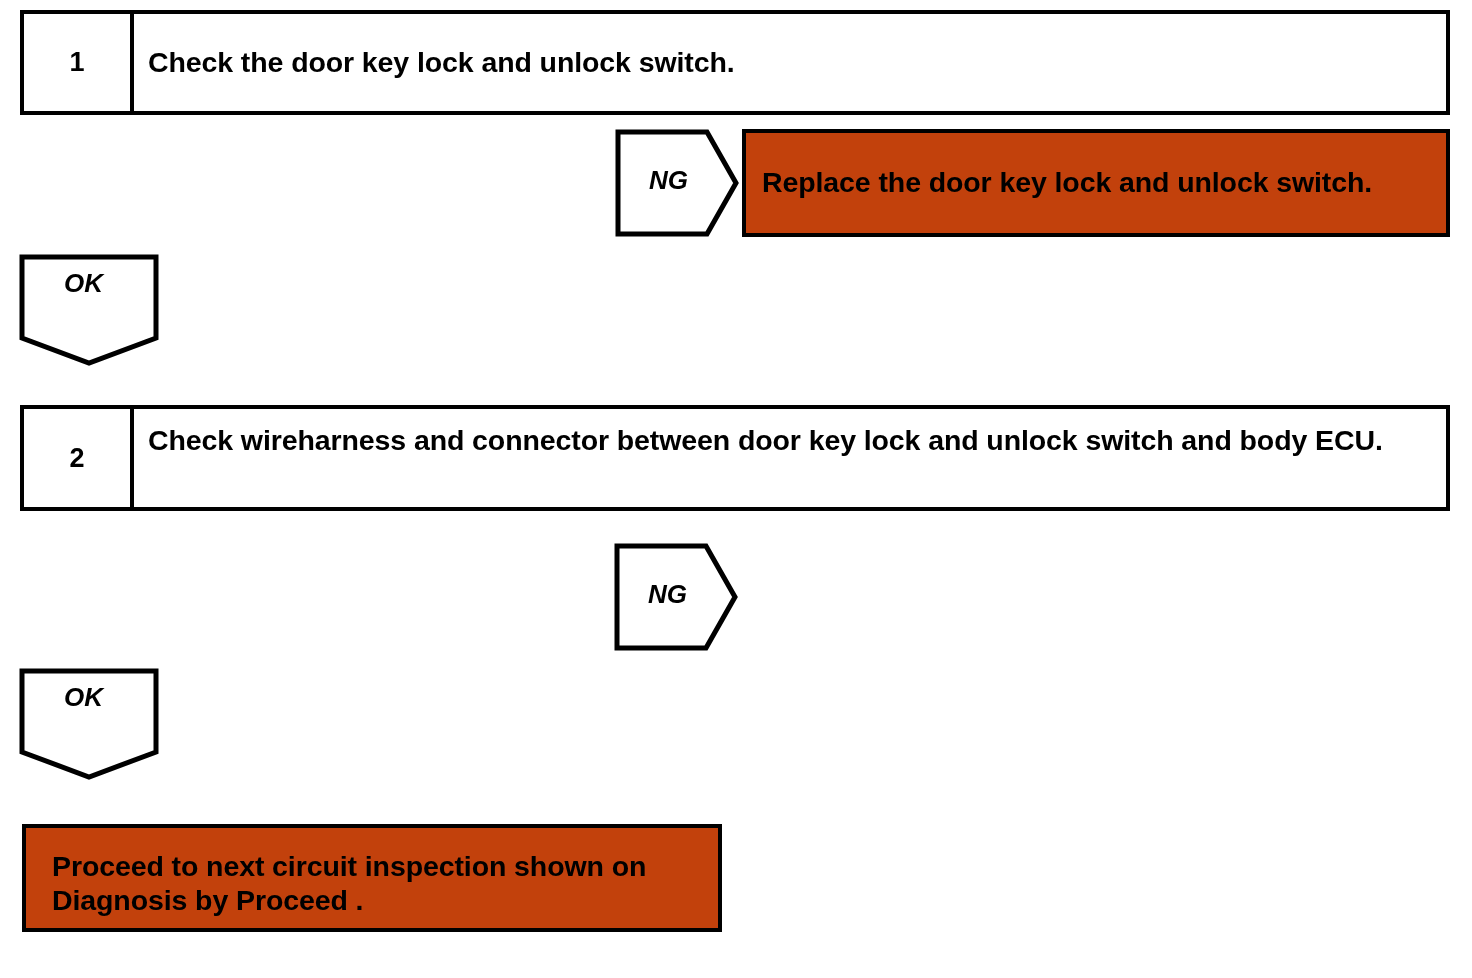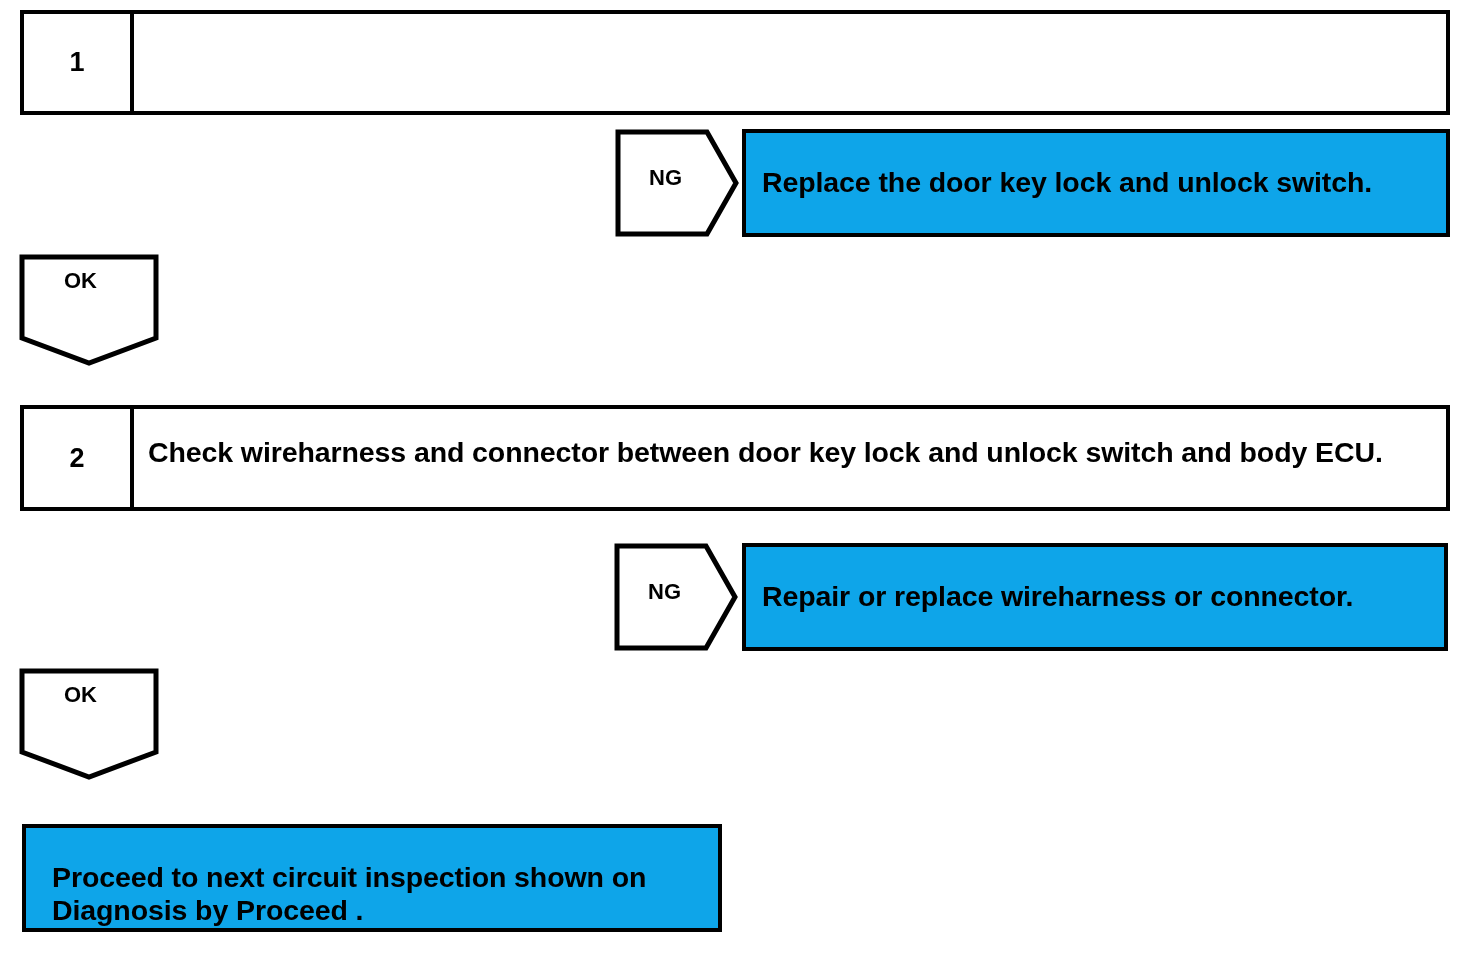--- a/index.html
+++ b/index.html
@@ -56,71 +56,75 @@
     font-weight: bold;
     line-height: 1.18;
     letter-spacing: -0.1px;
   }
 
   
   .result-box {
     position: absolute;
     box-sizing: border-box;
     border: 4px solid #000000;
-    background: #0ea5e9;
+    background: #c2410c;
     display: flex;
     align-items: center;
     padding-left: 16px;
     padding-right: 10px;
   }
   .result-text {
     font-size: 28.5px;
     font-weight: bold;
     line-height: 1.18;
     letter-spacing: -0.1px;
   }
   .result-box.top-align {
-    align-items: flex-end;
+    align-items: center;
     padding-top: 11px;
   }
 
   
   .arrow {
     position: absolute;
   }
   .arrow svg {
     display: block;
     width: 100%;
     height: 100%;
   }
   .arrow-label {
     position: absolute;
-    font-size: 22px;
+    font-size: 26px;
     font-weight: bold;
     line-height: 1;
     pointer-events: none;
+    font-style: italic;
   }
 
   .ng-arrow .arrow-label {
     left: 34px;
     top: 38px;
   }
   .ok-arrow .arrow-label {
     left: 45px;
     top: 16px;
   }
 </style>
 </head>
 <body>
 
 <div id="canvas">
 
   <div class="step-box" style="left:20px; top:10px; width:1430px; height:105px;">
     <div class="step-num-cell">
       <span class="step-num">1</span>
+    </div>
+    <div class="step-text-cell">
+      <span class="step-text">Check the door key lock and unlock switch.</span>
     </div>
   </div>
 
   <div class="arrow ng-arrow" style="left:615px; top:129px; width:124px; height:108px;">
     <svg viewBox="0 0 124 108" preserveAspectRatio="none" aria-hidden="true">
       <polygon points="3,3 92,3 121,54 92,105 3,105" fill="#ffffff" stroke="#000000" stroke-width="5" stroke-linejoin="miter" vector-effect="non-scaling-stroke"></polygon>
     </svg>
     <span class="arrow-label">NG</span>
   </div>
 
@@ -132,35 +136,32 @@
     <svg viewBox="0 0 140 112" preserveAspectRatio="none" aria-hidden="true">
       <polygon points="3,3 137,3 137,84 70,109 3,84" fill="#ffffff" stroke="#000000" stroke-width="5" stroke-linejoin="miter" vector-effect="non-scaling-stroke"></polygon>
     </svg>
     <span class="arrow-label">OK</span>
   </div>
 
   <div class="step-box" style="left:20px; top:405px; width:1430px; height:106px;">
     <div class="step-num-cell">
       <span class="step-num">2</span>
     </div>
-    <div class="step-text-cell" style="align-items:flex-start; padding-top:27px;">
+    <div class="step-text-cell" style="align-items:flex-start; padding-top:15px;">
       <span class="step-text">Check wireharness and connector between door key lock and unlock switch and body ECU.</span>
     </div>
   </div>
 
   <div class="arrow ng-arrow" style="left:614px; top:543px; width:124px; height:108px;">
     <svg viewBox="0 0 124 108" preserveAspectRatio="none" aria-hidden="true">
       <polygon points="3,3 92,3 121,54 92,105 3,105" fill="#ffffff" stroke="#000000" stroke-width="5" stroke-linejoin="miter" vector-effect="non-scaling-stroke"></polygon>
     </svg>
     <span class="arrow-label">NG</span>
   </div>
 
-  <div class="result-box" style="left:742px; top:543px; width:706px; height:108px;">
-    <span class="result-text">Repair or replace wireharness or connector.</span>
-  </div>
 
   <div class="arrow ok-arrow" style="left:19px; top:668px; width:140px; height:112px;">
     <svg viewBox="0 0 140 112" preserveAspectRatio="none" aria-hidden="true">
       <polygon points="3,3 137,3 137,84 70,109 3,84" fill="#ffffff" stroke="#000000" stroke-width="5" stroke-linejoin="miter" vector-effect="non-scaling-stroke"></polygon>
     </svg>
     <span class="arrow-label">OK</span>
   </div>
 
   <div class="result-box top-align" style="left:22px; top:824px; width:700px; height:108px; padding-left:26px;">
     <div>

